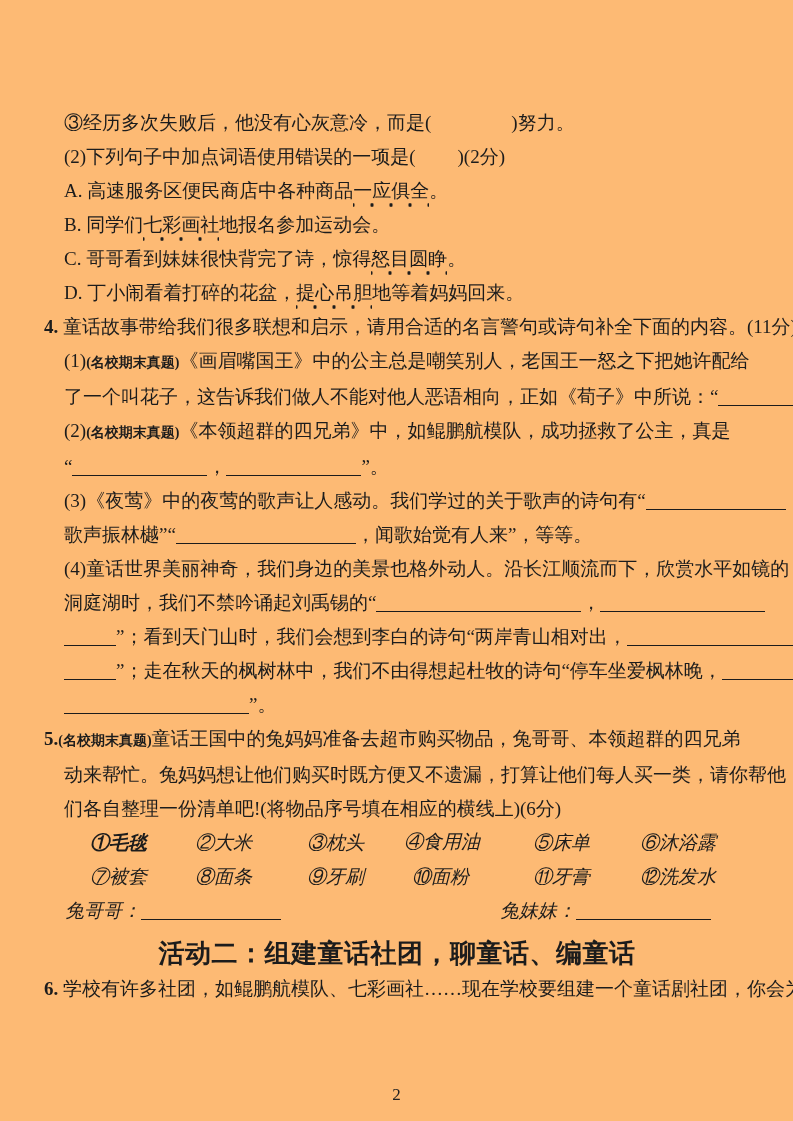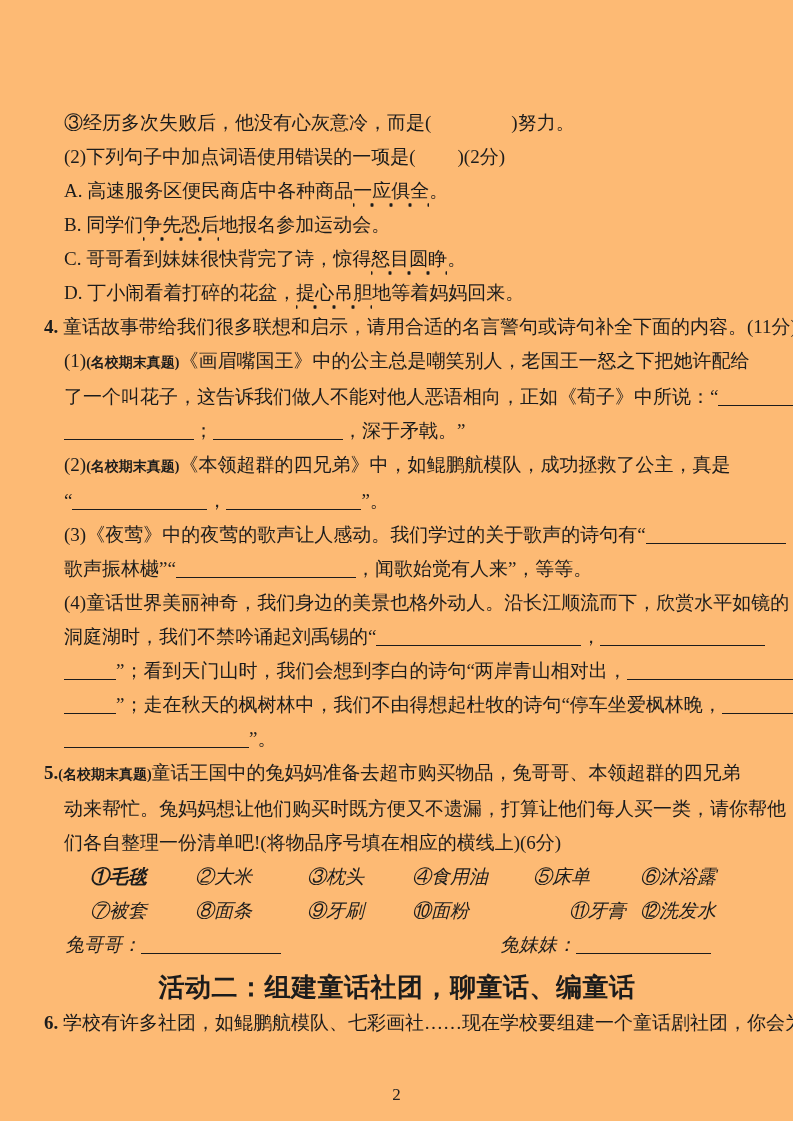--- a/index.html
+++ b/index.html
@@ -66,53 +66,52 @@
   }
 </style>
 </head>
 <body>
 
 <div class="sheet">
   <div class="content">
       <div class="line indent"><span>③经历多次失败后，他没有心灰意冷，而是(</span><span class="gap" style="width: 80px;"></span><span>)努力。</span></div>
       <div class="line indent"><span>(2)下列句子中加点词语使用错误的一项是(</span><span class="gap" style="width: 42px;"></span><span>)(2分)</span></div>
       <div class="line indent"><span>A. 高速服务区便民商店中各种商品</span><span class="em-dots">一应俱全</span><span>。</span></div>
-      <div class="line indent"><span>B. 同学们</span><span class="em-dots">争先恐后</span><span>地报名参加运动会。</span></div>
+      <div class="line indent"><span>B. 同学们</span><span class="em-dots">七彩画社</span><span>地报名参加运动会。</span></div>
       <div class="line indent"><span>C. 哥哥看到妹妹很快背完了诗，惊得</span><span class="em-dots">怒目圆睁</span><span>。</span></div>
       <div class="line indent"><span>D. 丁小闹看着打碎的花盆，</span><span class="em-dots">提心吊胆</span><span>地等着妈妈回来。</span></div>
       <div class="line"><span class="qnum">4.</span><span> 童话故事带给我们很多联想和启示，请用合适的名言警句或诗句补全下面的内容。(11分)</span></div>
       <div class="line indent"><span>(1)</span><span class="strong-hei">(名校期末真题)</span><span>《画眉嘴国王》中的公主总是嘲笑别人，老国王一怒之下把她许配给</span></div>
       <div class="line indent"><span>了一个叫花子，这告诉我们做人不能对他人恶语相向，正如《荀子》中所说：“</span><span class="blank" style="width: 110px;"></span></div>
-      <div class="line indent"><span class="blank" style="width: 130px;"></span><span>；</span><span class="blank" style="width: 130px;"></span><span>，深于矛戟。”</span></div>
       <div class="line indent"><span>(2)</span><span class="strong-hei">(名校期末真题)</span><span>《本领超群的四兄弟》中，如鲲鹏航模队，成功拯救了公主，真是</span></div>
       <div class="line indent"><span>“</span><span class="blank" style="width: 135px;"></span><span>，</span><span class="blank" style="width: 135px;"></span><span>”。</span></div>
       <div class="line indent"><span>(3)《夜莺》中的夜莺的歌声让人感动。我们学过的关于歌声的诗句有“</span><span class="blank" style="width: 140px;"></span><span>，</span></div>
       <div class="line indent"><span>歌声振林樾”“</span><span class="blank" style="width: 180px;"></span><span>，闻歌始觉有人来”，等等。</span></div>
       <div class="line indent"><span>(4)童话世界美丽神奇，我们身边的美景也格外动人。沿长江顺流而下，欣赏水平如镜的</span></div>
       <div class="line indent"><span>洞庭湖时，我们不禁吟诵起刘禹锡的“</span><span class="blank" style="width: 205px;"></span><span>，</span><span class="blank" style="width: 165px;"></span></div>
       <div class="line indent"><span class="blank" style="width: 52px;"></span><span>”；看到天门山时，我们会想到李白的诗句“两岸青山相对出，</span><span class="blank" style="width: 200px;"></span></div>
       <div class="line indent"><span class="blank" style="width: 52px;"></span><span>”；走在秋天的枫树林中，我们不由得想起杜牧的诗句“停车坐爱枫林晚，</span><span class="blank" style="width: 85px;"></span></div>
       <div class="line indent"><span class="blank" style="width: 185px;"></span><span>”。</span></div>
       <div class="line"><span class="qnum">5.</span><span class="strong-hei">(名校期末真题)</span><span>童话王国中的兔妈妈准备去超市购买物品，兔哥哥、本领超群的四兄弟</span></div>
       <div class="line indent"><span>动来帮忙。兔妈妈想让他们购买时既方便又不遗漏，打算让他们每人买一类，请你帮他</span></div>
       <div class="line indent"><span>们各自整理一份清单吧!(将物品序号填在相应的横线上)(6分)</span></div>
       <div class="line cols kai">
         <span class="cell" style="left: 46px; font-weight: bold;">①毛毯</span>
         <span class="cell" style="left: 151px;">②大米</span>
         <span class="cell" style="left: 263px;">③枕头</span>
-        <span class="cell" style="left: 368px;">④食用油</span>
+        <span class="cell" style="left: 360px; font-family: Liberation Mono, monospace;">④食用油</span>
         <span class="cell" style="left: 489px;">⑤床单</span>
         <span class="cell" style="left: 596px;">⑥沐浴露</span>
       </div>
       <div class="line cols kai">
         <span class="cell" style="left: 46px;">⑦被套</span>
         <span class="cell" style="left: 151px;">⑧面条</span>
         <span class="cell" style="left: 263px;">⑨牙刷</span>
         <span class="cell" style="left: 368px;">⑩面粉</span>
-        <span class="cell" style="left: 489px; margin-left: 36px;">⑪牙膏</span>
+        <span class="cell" style="left: 489px;">⑪牙膏</span>
         <span class="cell" style="left: 596px;">⑫洗发水</span>
       </div>
       <div class="line cols kai">
         <span class="cell" style="left: 21px;"><span>兔哥哥：</span><span class="blank" style="width: 140px;"></span></span>
         <span class="cell" style="left: 456px;"><span>兔妹妹：</span><span class="blank" style="width: 135px;"></span></span>
       </div>
       <div class="line heading"><span>活动二：组建童话社团，聊童话、编童话</span></div>
       <div class="line"><span class="qnum">6.</span><span> 学校有许多社团，如鲲鹏航模队、七彩画社……现在学校要组建一个童话剧社团，你会为</span></div>
     </div>
   <div class="footer">2</div>

